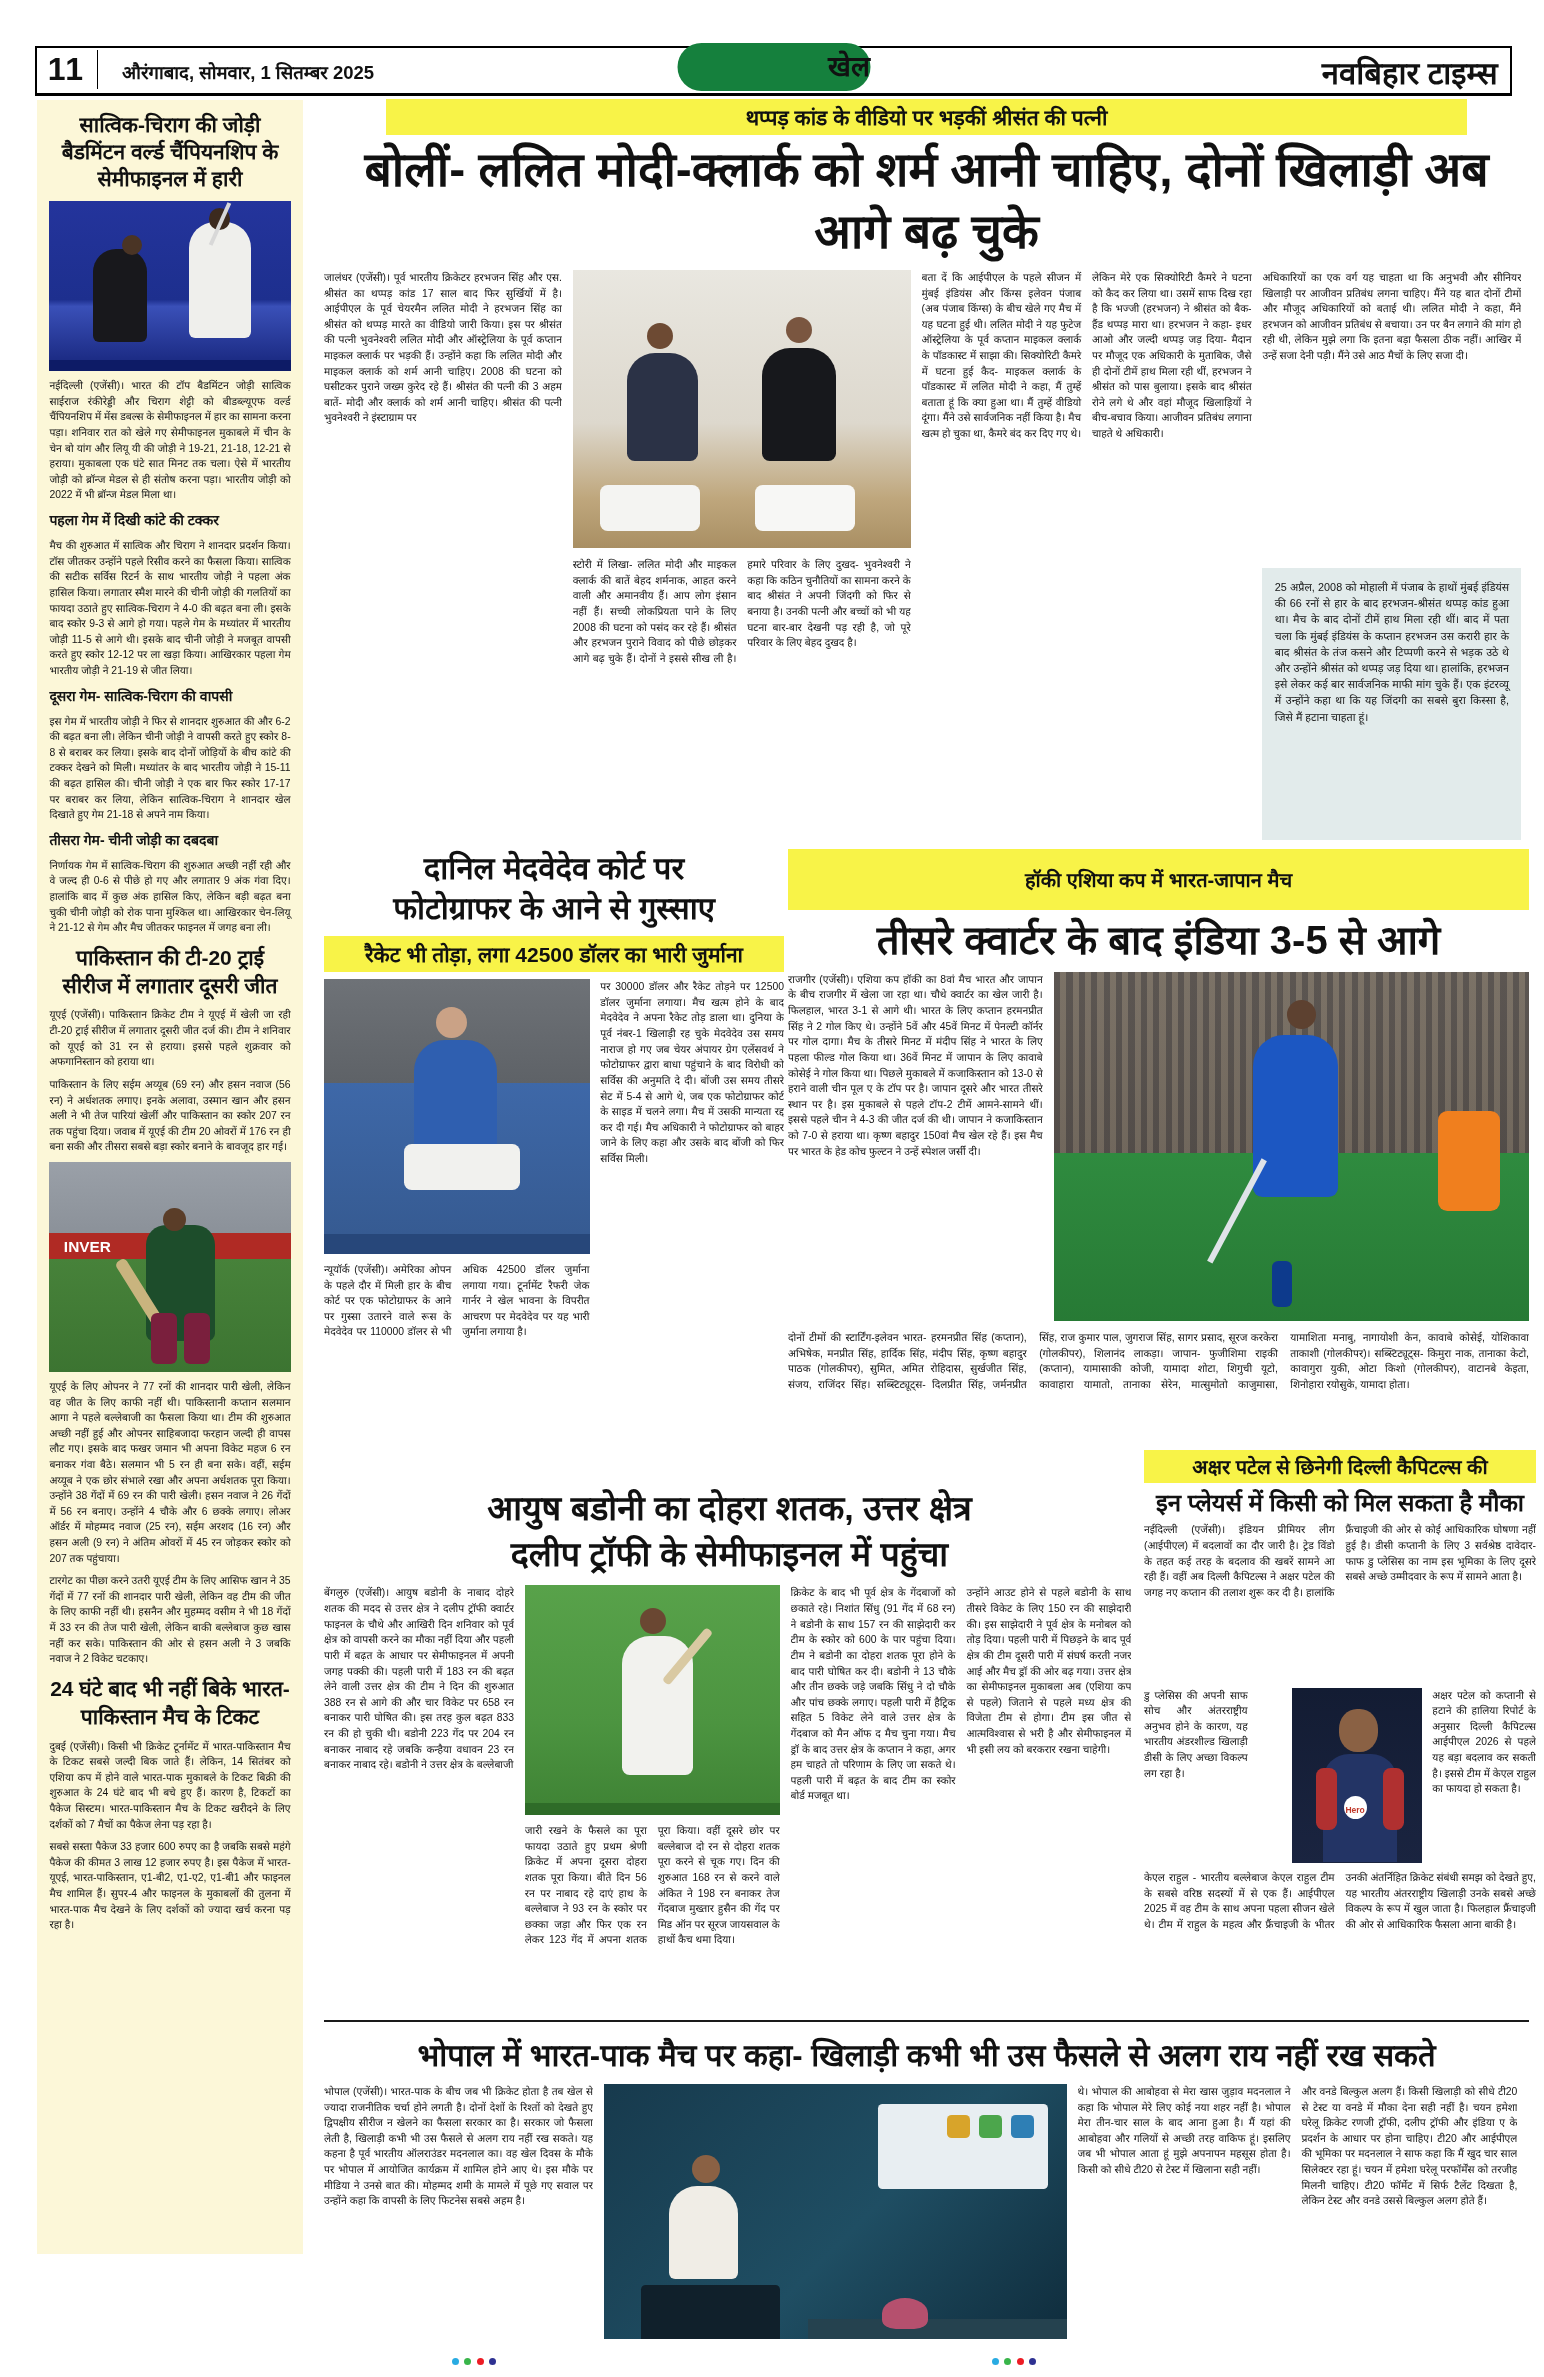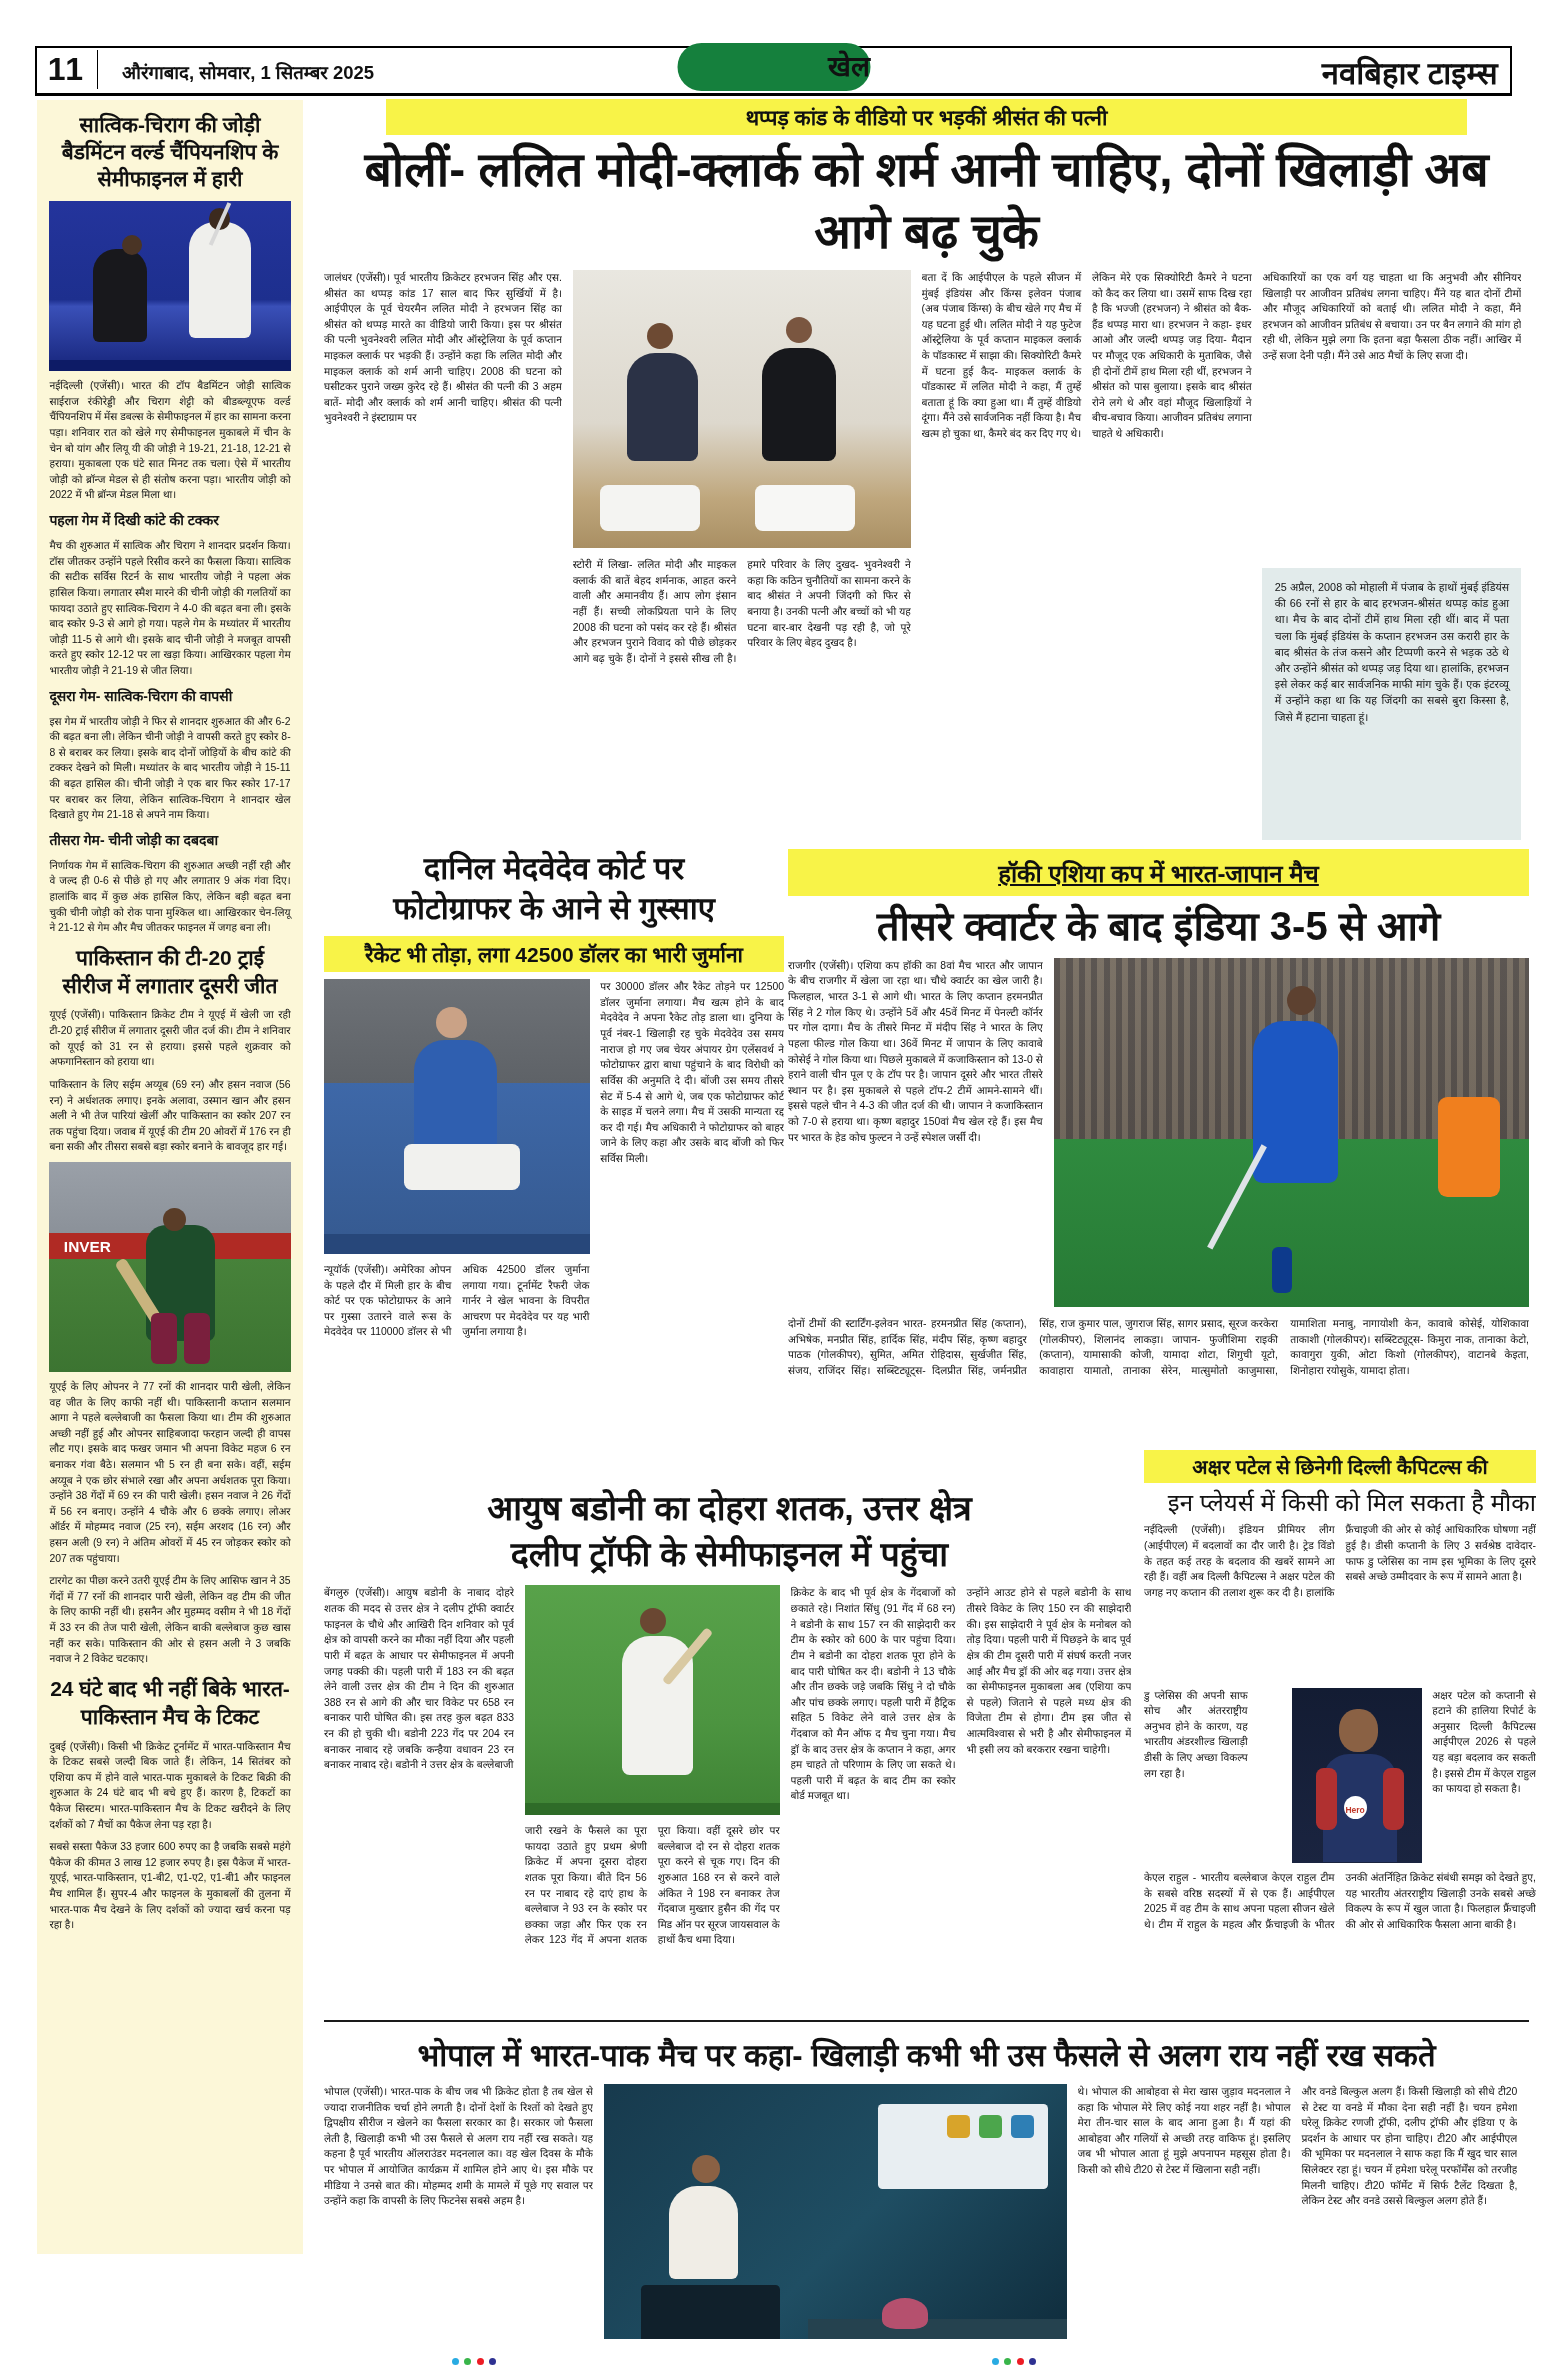--- a/index.html
+++ b/index.html
@@ -21,21 +21,21 @@
   .h-left{font-size:21px;font-weight:800;text-align:center;line-height:1.3;margin:1.5px 0;}
   .subhead{font-weight:700;font-size:14px;}
   
   .kicker{display:block;margin:0 auto;width:1081px;background:#f8f348;text-align:center;font-size:21px;font-weight:700;padding:3.9px 0;}
   .h-main{font-size:48px;font-weight:800;text-align:center;line-height:1.28;margin:4.6px 0 7.7px 0;}
   .yellowband{background:#f8f348;text-align:center;font-weight:700;}
   .h-box{font-size:25.5px;font-weight:800;text-align:center;line-height:1.25;margin:0 0 6.2px 0;}
   .h-med{font-size:31px;font-weight:800;text-align:center;line-height:1.3;margin:0 0 6.2px 0;}
   .h-hockey{font-size:40px;font-weight:800;text-align:center;line-height:1.2;margin:6.2px 0 7.7px 0;}
   .h-badoni{font-size:34px;font-weight:800;text-align:center;line-height:1.35;margin:0 0 7.7px 0;}
-  .h-akshar{font-size:24px;font-weight:400;text-align:right;line-height:1.25;margin:4.6px 0;}
+  .h-akshar{font-size:24px;font-weight:700;text-align:center;line-height:1.25;margin:4.6px 0;}
   .h-bhopal{font-size:31px;font-weight:800;text-align:center;margin:7.7px 0 9.3px 0;}
   .row{display:flex;gap:10.8px;}
   
   .ph{position:relative;overflow:hidden;background:#888;}
   .ph i{position:absolute;display:block;}
   .graybox{background:#e2ebeb;padding:10.8px 12.4px;box-sizing:border-box;}
   .rule{position:absolute;background:#1a1a1a;}
   .dot{display:inline-block;width:7px;height:7px;border-radius:50%;margin-right:5.4px;}
 </style>
 </head>
@@ -126,21 +126,21 @@
           <i style="left:30%;top:60%;width:116px;height:46px;background:#f1f1ee;border-radius:7.7px;"></i>
           <i style="left:0;bottom:0;width:100%;height:20px;background:#27477a;"></i>
         </div>
         <div class="bt cols2 clip" style="height:324px;margin-top:7.7px;">न्यूयॉर्क (एजेंसी)। अमेरिका ओपन के पहले दौर में मिली हार के बीच कोर्ट पर एक फोटोग्राफर के आने पर गुस्सा उतारने वाले रूस के मेदवेदेव पर 110000 डॉलर से भी अधिक 42500 डॉलर जुर्माना लगाया गया। टूर्नामेंट रैफरी जेक गार्नर ने खेल भावना के विपरीत आचरण पर मेदवेदेव पर यह भारी जुर्माना लगाया है।</div>
       </div>
       <div class="bt clip" style="width:184px;height:612px;">पर 30000 डॉलर और रैकेट तोड़ने पर 12500 डॉलर जुर्माना लगाया। मैच खत्म होने के बाद मेदवेदेव ने अपना रैकेट तोड़ डाला था। दुनिया के पूर्व नंबर-1 खिलाड़ी रह चुके मेदवेदेव उस समय नाराज हो गए जब चेयर अंपायर ग्रेग एलेंसवर्थ ने फोटोग्राफर द्वारा बाधा पहुंचाने के बाद विरोधी को सर्विस की अनुमति दे दी। बोंजी उस समय तीसरे सेट में 5-4 से आगे थे, जब एक फोटोग्राफर कोर्ट के साइड में चलने लगा। मैच में उसकी मान्यता रद्द कर दी गई। मैच अधिकारी ने फोटोग्राफर को बाहर जाने के लिए कहा और उसके बाद बोंजी को फिर सर्विस मिली।</div>
     </div>
   </div>
 
   <div class="abs clip" style="left:788px;top:849px;width:741px;height:629px;">
-    <div class="yellowband" style="font-size:24px;padding:7px 0;text-decoration:underline;">हॉकी एशिया कप में भारत-जापान मैच</div>
+    <div class="yellowband" style="font-size:20px;padding:17px 0;">हॉकी एशिया कप में भारत-जापान मैच</div>
     <div class="h-hockey">तीसरे क्वार्टर के बाद इंडिया 3-5 से आगे</div>
     <div class="row">
       <div class="bt clip" style="width:255px;height:349px;">राजगीर (एजेंसी)। एशिया कप हॉकी का 8वां मैच भारत और जापान के बीच राजगीर में खेला जा रहा था। चौथे क्वार्टर का खेल जारी है। फिलहाल, भारत 3-1 से आगे थी। भारत के लिए कप्तान हरमनप्रीत सिंह ने 2 गोल किए थे। उन्होंने 5वें और 45वें मिनट में पेनल्टी कॉर्नर पर गोल दागा। मैच के तीसरे मिनट में मंदीप सिंह ने भारत के लिए पहला फील्ड गोल किया था। 36वें मिनट में जापान के लिए कावाबे कोसेई ने गोल किया था। पिछले मुकाबले में कजाकिस्तान को 13-0 से हराने वाली चीन पूल ए के टॉप पर है। जापान दूसरे और भारत तीसरे स्थान पर है। इस मुकाबले से पहले टॉप-2 टीमें आमने-सामने थीं। इससे पहले चीन ने 4-3 की जीत दर्ज की थी। जापान ने कजाकिस्तान को 7-0 से हराया था। कृष्ण बहादुर 150वां मैच खेल रहे हैं। इस मैच पर भारत के हेड कोच फुल्टन ने उन्हें स्पेशल जर्सी दी।</div>
       <div class="ph" style="width:476px;height:349px;background:linear-gradient(180deg,#7d7468 0%,#6e655a 52%,#2f8b3f 52%,#277a35 100%);">
         <i style="left:0;top:0;width:100%;height:52%;background:repeating-linear-gradient(90deg,rgba(30,30,40,.35) 0 6.2px,rgba(120,110,100,.25) 6.2px 12.4px);"></i>
         <i style="left:42%;top:18%;width:85px;height:162px;background:#1c57c2;border-radius:31px 31px 9.3px 9.3px;"></i>
         <i style="left:49%;top:8%;width:29px;height:29px;background:#5d4130;border-radius:50%;"></i>
         <i style="left:38%;top:52%;width:6.2px;height:116px;background:#dfe3e8;transform:rotate(28deg);"></i>
         <i style="right:6%;top:40%;width:62px;height:100px;background:#f07f1e;border-radius:9.3px;"></i>
         <i style="left:46%;bottom:4%;width:20px;height:46px;background:#0d3a8c;border-radius:6.2px;"></i>

